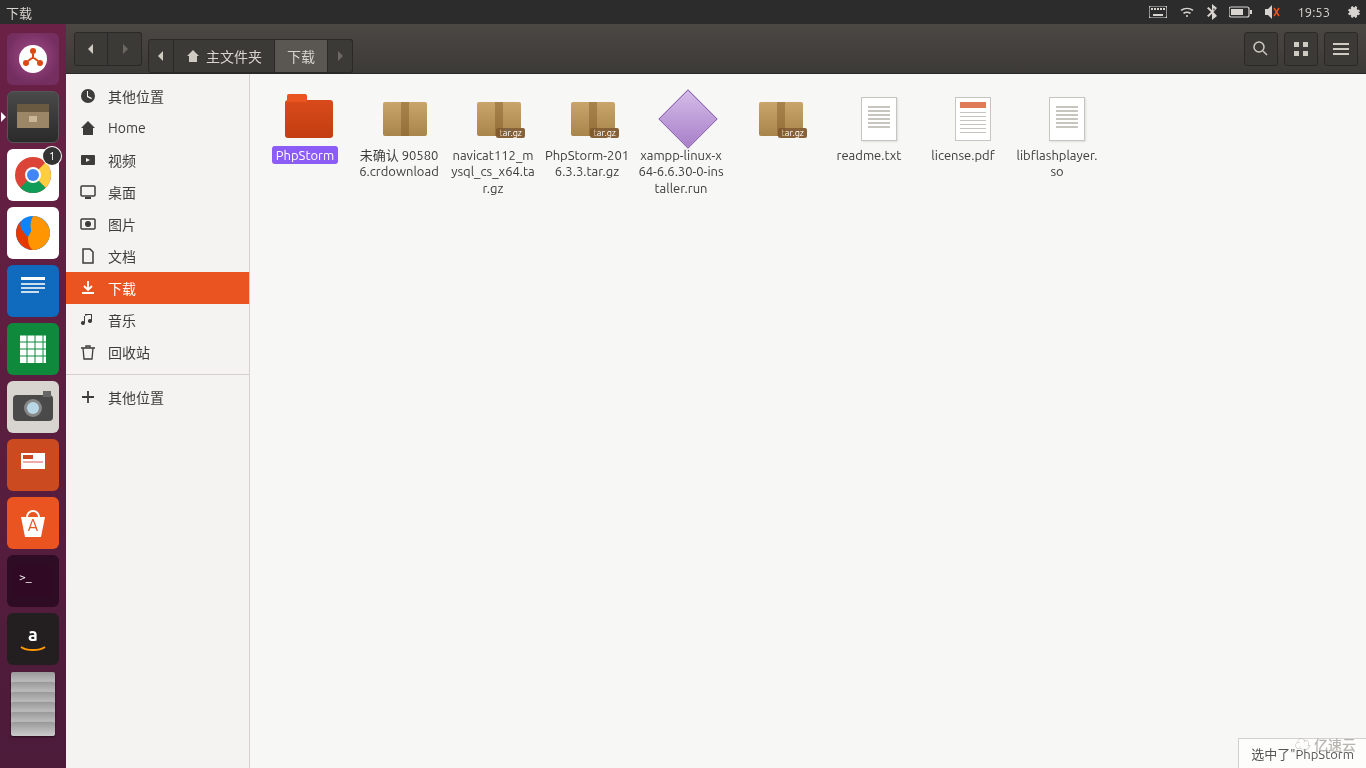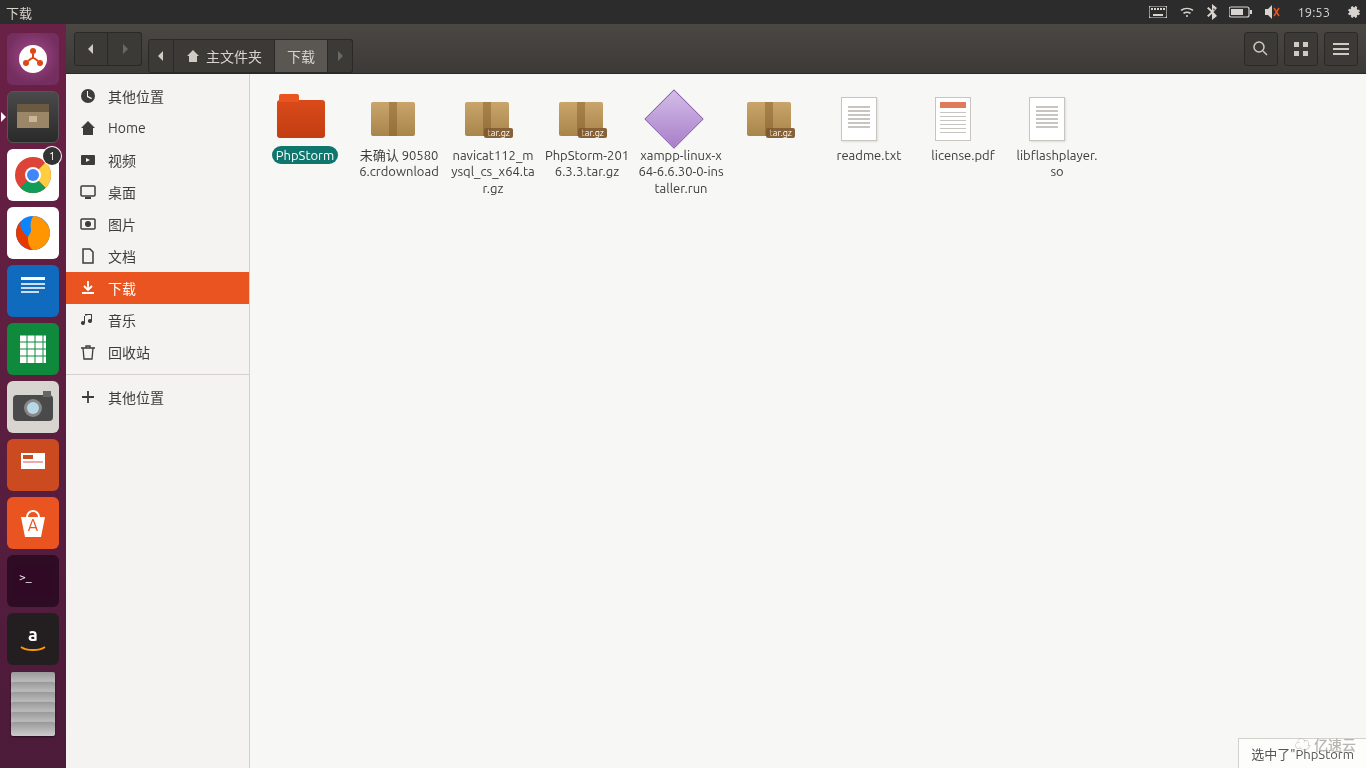--- a/index.html
+++ b/index.html
@@ -53,23 +53,23 @@
 .files-body { flex:1; display:flex; min-height:0; }
 .sidebar { width:184px; background:#f4f3f2; border-right:1px solid #d4d0cc; padding-top:6px; display:flex; flex-direction:column; }
 .side-item { height:32px; display:flex; align-items:center; gap:12px; padding:0 14px; color:#3c3c3c; font-size:14px; }
 .side-item.selected { background:#e95420; color:#fff; }
 .side-item svg { fill:currentColor; width:16px; height:16px; flex-shrink:0; }
 .side-sep { height:1px; background:#d4d0cc; margin:6px 0; }
 
 .content { flex:1; overflow:auto; padding:18px 8px; position:relative; }
 .icon-grid { display:flex; flex-wrap:wrap; align-content:flex-start; }
 .file-item { width:94px; display:flex; flex-direction:column; align-items:center; margin:4px 0 14px; }
-.file-icon { width:56px; height:46px; display:flex; align-items:center; justify-content:flex-start; margin-bottom:4px; }
+.file-icon { width:56px; height:46px; display:flex; align-items:center; justify-content:flex-end; margin-bottom:4px; }
 .file-label { font-size:13px; text-align:center; color:#3c3c3c; line-height:1.25; padding:1px 4px; border-radius:3px; word-break:break-all; }
-.file-item.selected .file-label { background:#0f766e; color:#fff;border-radius:9px; }
+.file-item.selected .file-label { background:#8b5cf6; color:#fff; }
 
 
 .ic-folder { width:48px; height:38px; background:linear-gradient(#f07746,#e95420); border-radius:3px; position:relative; }
 .ic-folder.selected { background:linear-gradient(#d94a1a,#c23e12); }
 .ic-folder::before { content:""; position:absolute; top:-6px; left:2px; width:20px; height:8px; background:#e95420; border-radius:2px 2px 0 0; }
 .ic-box { width:44px; height:34px; background:linear-gradient(#c9a56b,#a8854a); border-radius:2px; position:relative; }
 .ic-box::after { content:""; position:absolute; top:0; left:50%; transform:translateX(-50%); width:8px; height:100%; background:rgba(120,80,30,.4); }
 .ic-box .tag { position:absolute; bottom:-2px; right:-4px; background:#876239; color:#fff; font-size:9px; padding:0 3px; border-radius:2px; }
 .ic-diamond { width:42px; height:42px; transform:rotate(45deg); background:linear-gradient(135deg,#d4bce8,#a87fc9); border:1px solid #8a5fb0; }
 .ic-doc { width:36px; height:44px; background:#fff; border:1px solid #c8c4bf; position:relative; box-shadow:1px 1px 2px rgba(0,0,0,.1); }

